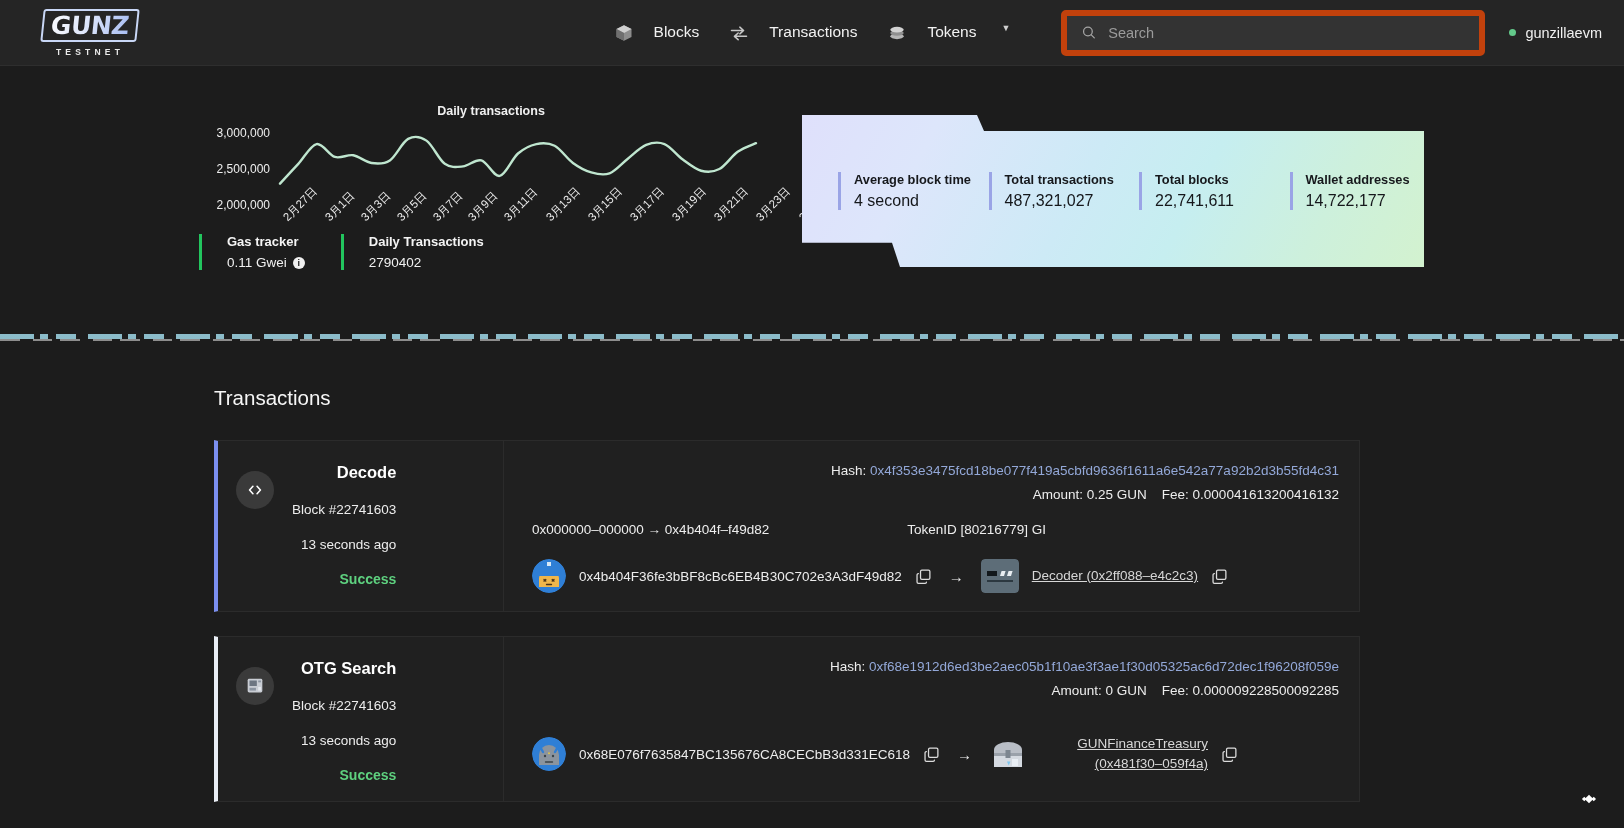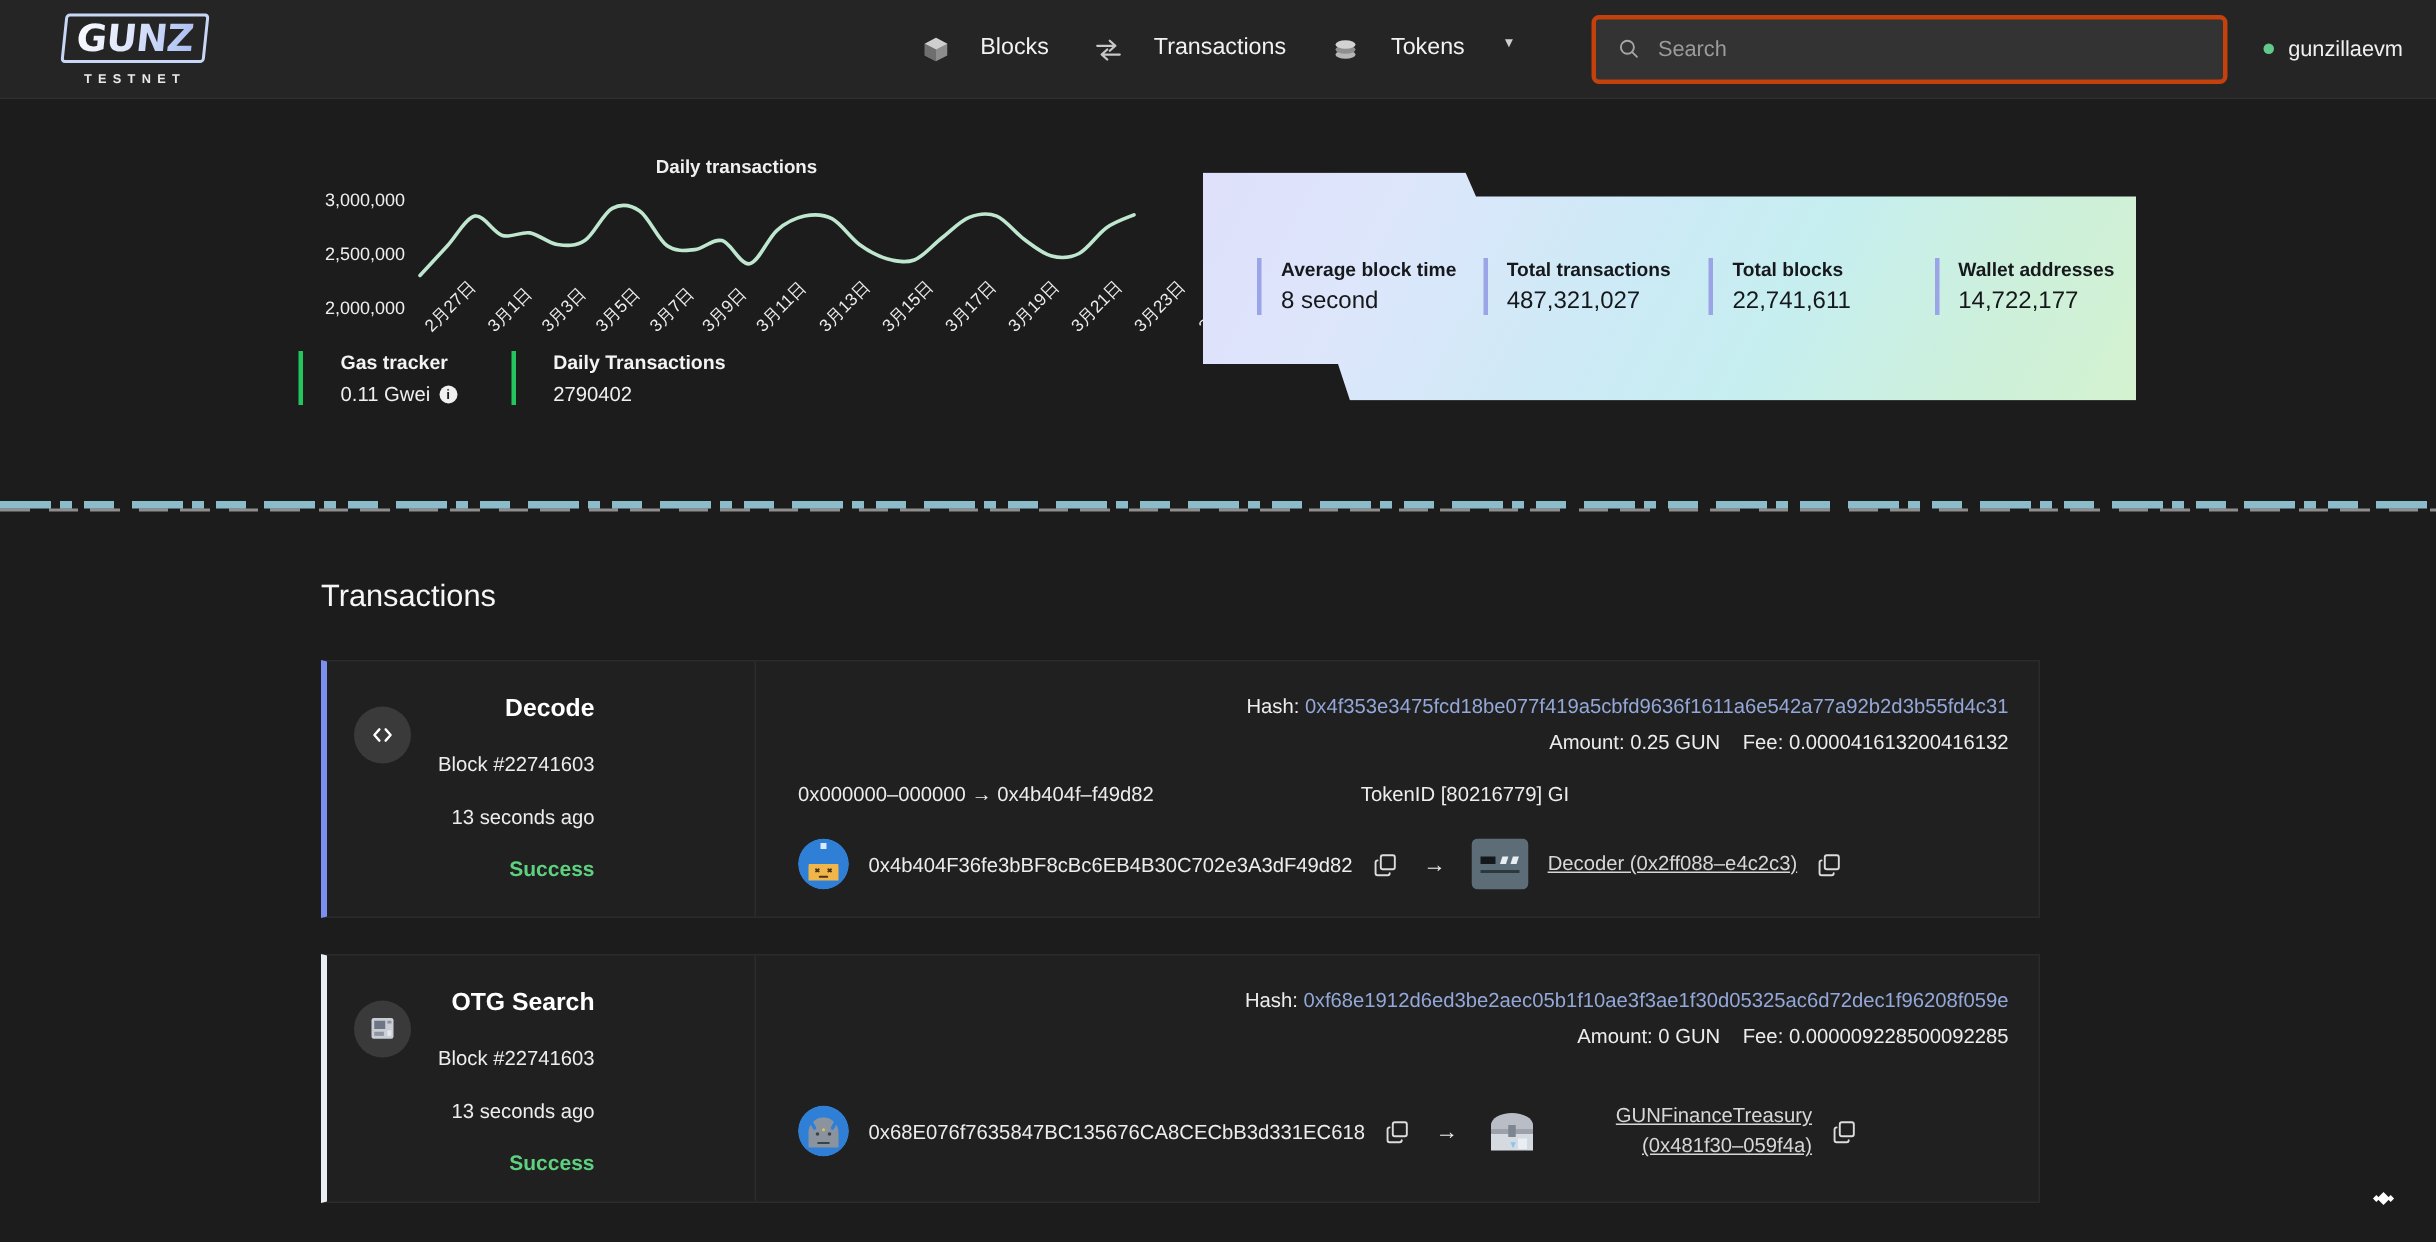--- a/index.html
+++ b/index.html
@@ -55,21 +55,21 @@
   }
   .nav-icon { width: 20px; height: 20px; display: block; }
   .chev { margin-left: 5px; font-size: 9px; color: #cfcfcf; }
 
   .header-right {
     margin-left: auto; display: flex; align-items: center; gap: 24px;
   }
   .search-box {
     width: 424px; height: 46px;
     background: #333333;
-    border: 3px solid #c2410c;
+    border: 6px solid #c2410c;
     border-radius: 5px;
     display: flex; align-items: center;
     padding: 0 14px; gap: 11px;
     cursor: text;
   }
   .search-box input {
     background: transparent; border: 0; outline: 0;
     color: #e4e4e4; font-size: 14.5px;
     font-family: "Liberation Sans", sans-serif;
     width: 100%;
@@ -320,21 +320,21 @@
     </div>
     <div class="mini-stat">
       <div class="label">Daily Transactions</div>
       <div class="value">2790402</div>
     </div>
   </div>
 
   <div class="stats-panel">
     <div class="stat-cell">
       <div class="label">Average block time</div>
-      <div class="value">8 second</div>
+      <div class="value">4 second</div>
     </div>
     <div class="stat-cell">
       <div class="label">Total transactions</div>
       <div class="value">487,321,027</div>
     </div>
     <div class="stat-cell">
       <div class="label">Total blocks</div>
       <div class="value">22,741,611</div>
     </div>
     <div class="stat-cell">

